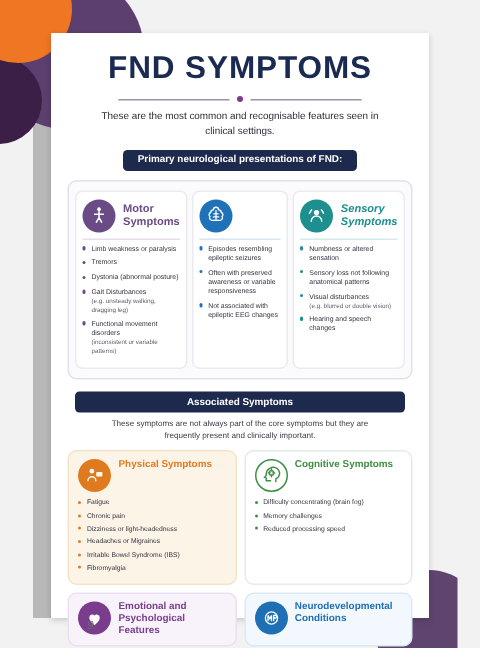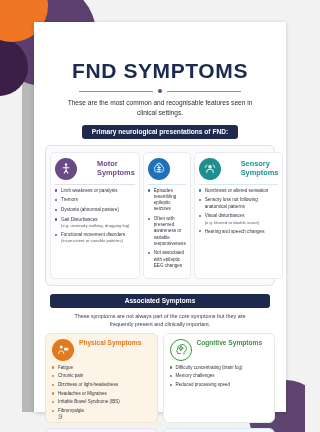--- a/index.html
+++ b/index.html
@@ -38,21 +38,21 @@
   }
   .sheet-inner { padding:12px 11px 0 11px; }
 
   
   .title {
     text-align:center;
     font-size:21px;
     font-weight:bold;
     letter-spacing:.6px;
     color:#1b2a50;
-    margin-top:25px;
+    margin-top:0;
   }
   .rule-wrap {
     display:flex; align-items:center; justify-content:center;
     gap:5px; margin:6px 0 5px;
   }
   .rule { height:1px; width:74px; background:#9b8fae; }
   .rule-dot { width:4px; height:4px; border-radius:50%; background:#7a3c8c; }
   .subtitle {
     text-align:center; font-size:6.6px; color:#2d2d3a; line-height:1.5;
     padding:0 22px;
@@ -74,36 +74,36 @@
     border:1px solid #e2e0ea;
     border-radius:6px;
     background:#fbfafc;
     padding:6px 4px;
     display:flex; gap:3px;
   }
   .pcard {
     flex:1; background:#fff; border-radius:5px; padding:5px 4px;
     border:1px solid #eceaf1;
   }
-  .pcard-head { display:flex; align-items:center; gap:20px; }
+  .pcard-head { display:flex; align-items:center; gap:5px; }
   .badge {
     width:22px; height:22px; border-radius:50%;
     display:flex; align-items:center; justify-content:center;
     flex:0 0 auto;
   }
   .badge svg { width:14px; height:14px; }
   .b-purple { background:#6b4b86; }
   .b-blue   { background:#1f72b8; }
   .b-teal   { background:#1d8f8f; }
   .pcard-title {
     font-size:7.4px; font-weight:bold; line-height:1.15;
   }
   .t-purple { color:#6b4b86; }
   .t-blue   { color:#1f72b8; }
-  .t-teal   { color:#1d8f8f; }
+  .t-teal   { color:#1d8f8f;font-style:italic; }
   .pcard-sub {
     font-size:3.6px; font-style:italic; color:#6f87a5; line-height:1.3;
     margin-top:1px;
   }
   .divider { height:1px; background:#ece9f1; margin:4px 0 3px; }
   .d-purple { background:#e5dcec; }
   .d-blue   { background:#d6e6f3; }
   .d-teal   { background:#d3ebeb; }
 
   ul.symlist { list-style:none; }

